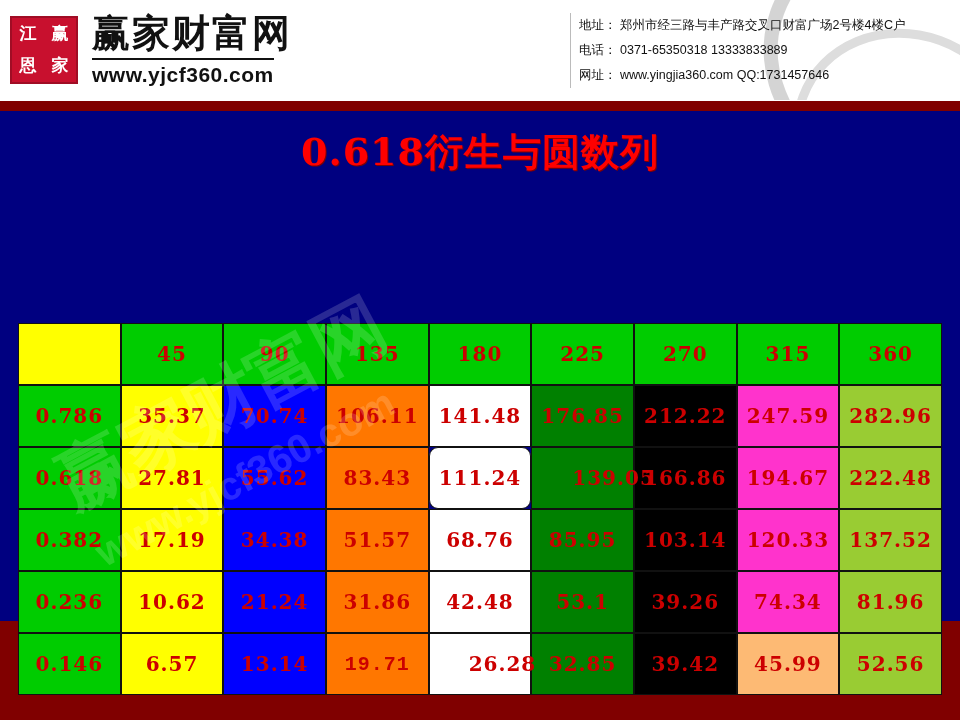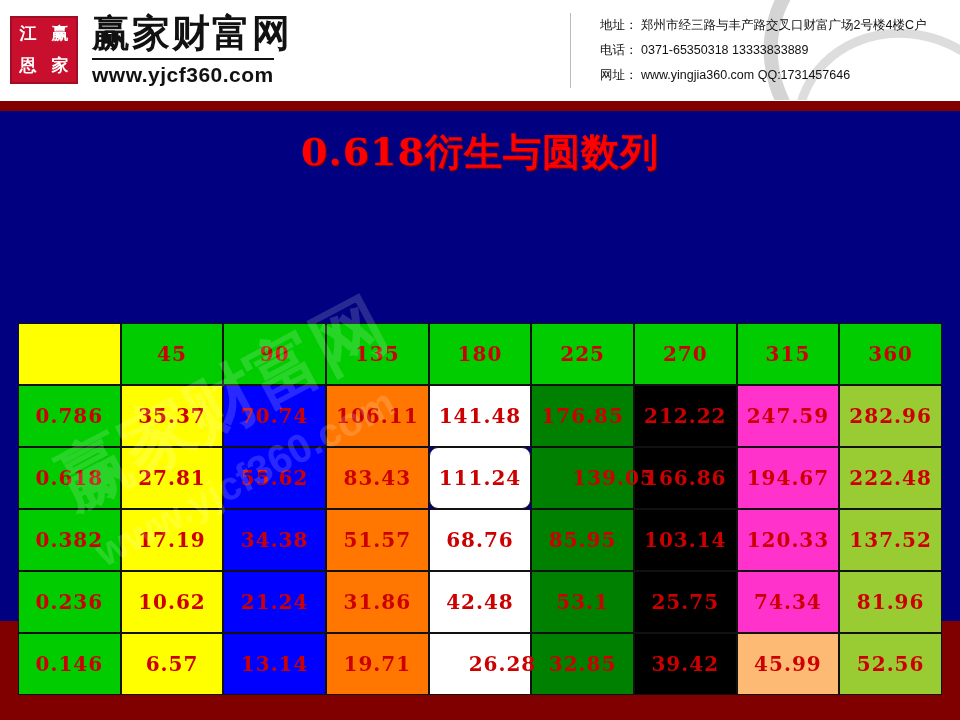--- a/index.html
+++ b/index.html
@@ -72,21 +72,21 @@
     font-weight: bold;
     color: #111111;
     letter-spacing: 0.5px;
     margin-top: 4px;
     padding-top: 3px;
     border-top: 2px solid #111111;
     display: inline-block;
   }
   .contact {
     border-left: 1px solid #bbbbbb;
-    padding-left: 29px;
+    padding-left: 8px;
     font-size: 12.5px;
     color: #111111;
     line-height: 2.0;
     position: relative;
     z-index: 2;
   }
   .contact div {
     white-space: nowrap;
   }
   .swoosh {
@@ -298,29 +298,29 @@
             <td style="background: rgb(255, 51, 204); color: rgb(204, 0, 0);">120.33</td>
             <td style="background: rgb(153, 204, 51); color: rgb(204, 0, 0);">137.52</td>
           </tr>
           <tr>
             <td style="background: rgb(0, 204, 0); color: rgb(204, 0, 0);">0.236</td>
             <td style="background: rgb(255, 255, 0); color: rgb(204, 0, 0);">10.62</td>
             <td style="background: rgb(0, 0, 255); color: rgb(204, 0, 0);">21.24</td>
             <td style="background: rgb(255, 119, 0); color: rgb(204, 0, 0);">31.86</td>
             <td style="background: rgb(255, 255, 255); color: rgb(204, 0, 0);">42.48</td>
             <td style="background: rgb(0, 128, 0); color: rgb(204, 0, 0);">53.1</td>
-            <td style="background: rgb(0, 0, 0); color: rgb(204, 0, 0);">25.75</td>
+            <td style="background: rgb(0, 0, 0); color: rgb(204, 0, 0);">39.26</td>
             <td style="background: rgb(255, 51, 204); color: rgb(204, 0, 0);">74.34</td>
             <td style="background: rgb(153, 204, 51); color: rgb(204, 0, 0);">81.96</td>
           </tr>
           <tr>
             <td style="background: rgb(0, 204, 0); color: rgb(204, 0, 0);">0.146</td>
             <td style="background: rgb(255, 255, 0); color: rgb(204, 0, 0);">6.57</td>
             <td style="background: rgb(0, 0, 255); color: rgb(204, 0, 0);">13.14</td>
-            <td style="background: rgb(255, 119, 0); color: rgb(204, 0, 0);">19.71</td>
+            <td style="background: rgb(255, 119, 0); color: rgb(204, 0, 0); font-family: Liberation Mono, monospace;">19.71</td>
             <td style="background: rgb(255, 255, 255); color: rgb(204, 0, 0); padding-left: 39px;">26.28</td>
             <td style="background: rgb(0, 128, 0); color: rgb(204, 0, 0);">32.85</td>
             <td style="background: rgb(0, 0, 0); color: rgb(204, 0, 0);">39.42</td>
             <td style="background: #fdba74; color: rgb(204, 0, 0);">45.99</td>
             <td style="background: rgb(153, 204, 51); color: rgb(204, 0, 0);">52.56</td>
           </tr>
         </tbody>
     </table>
 
     <div class="footer-bar"></div>

